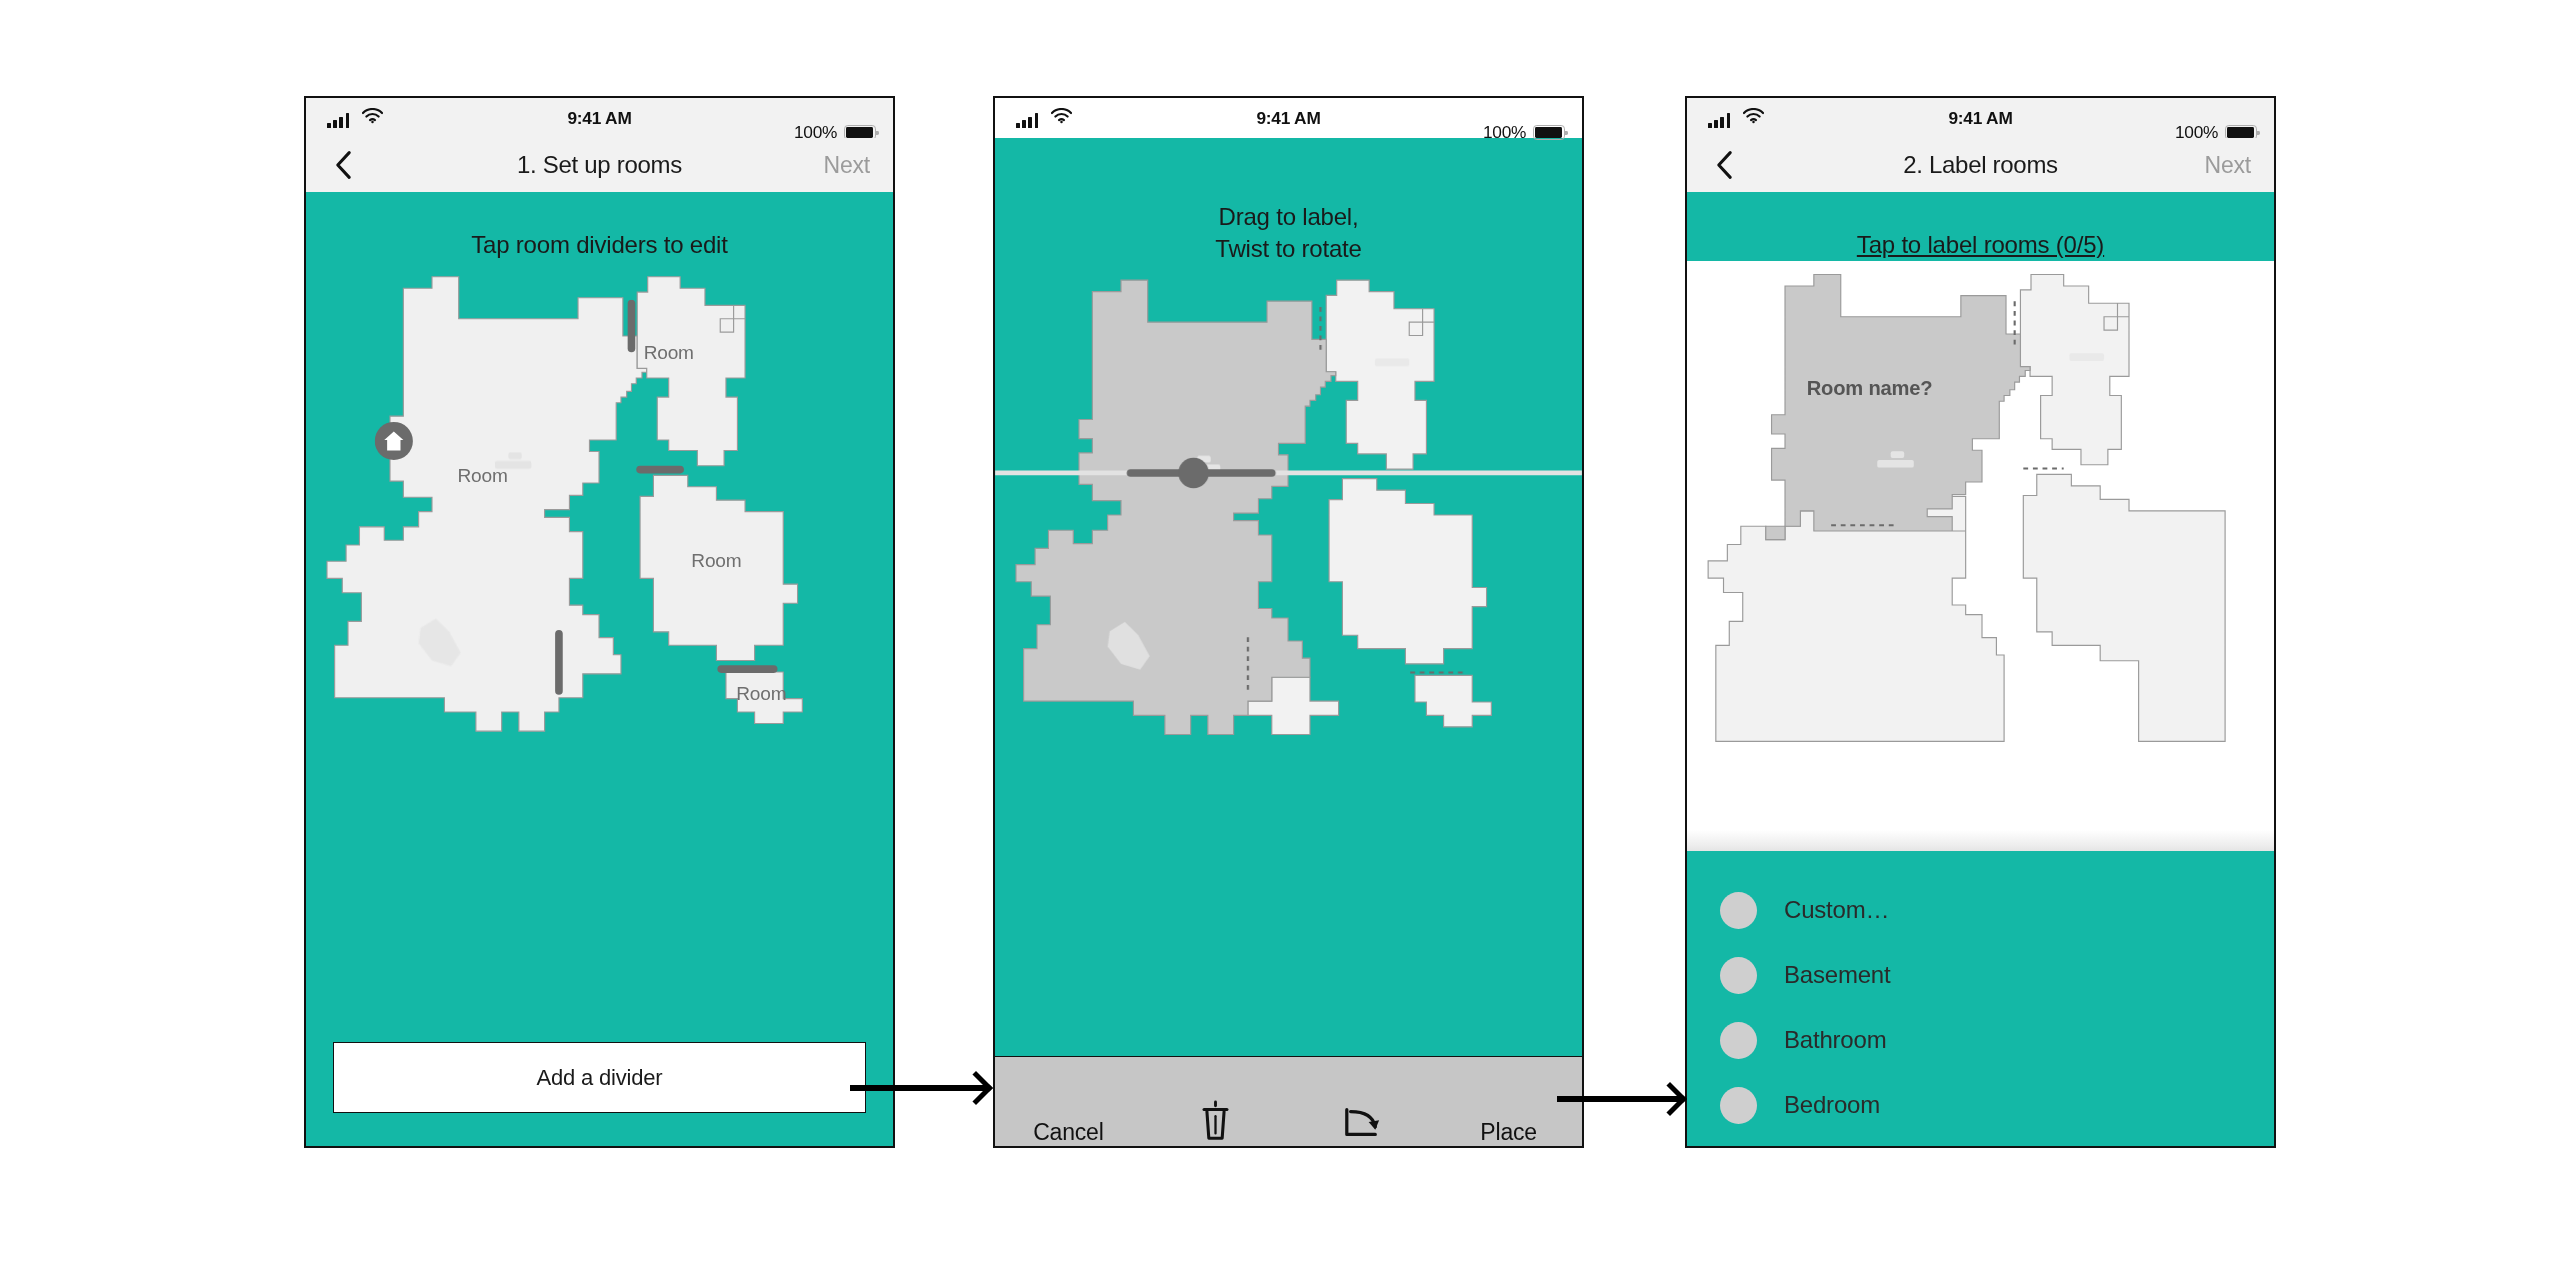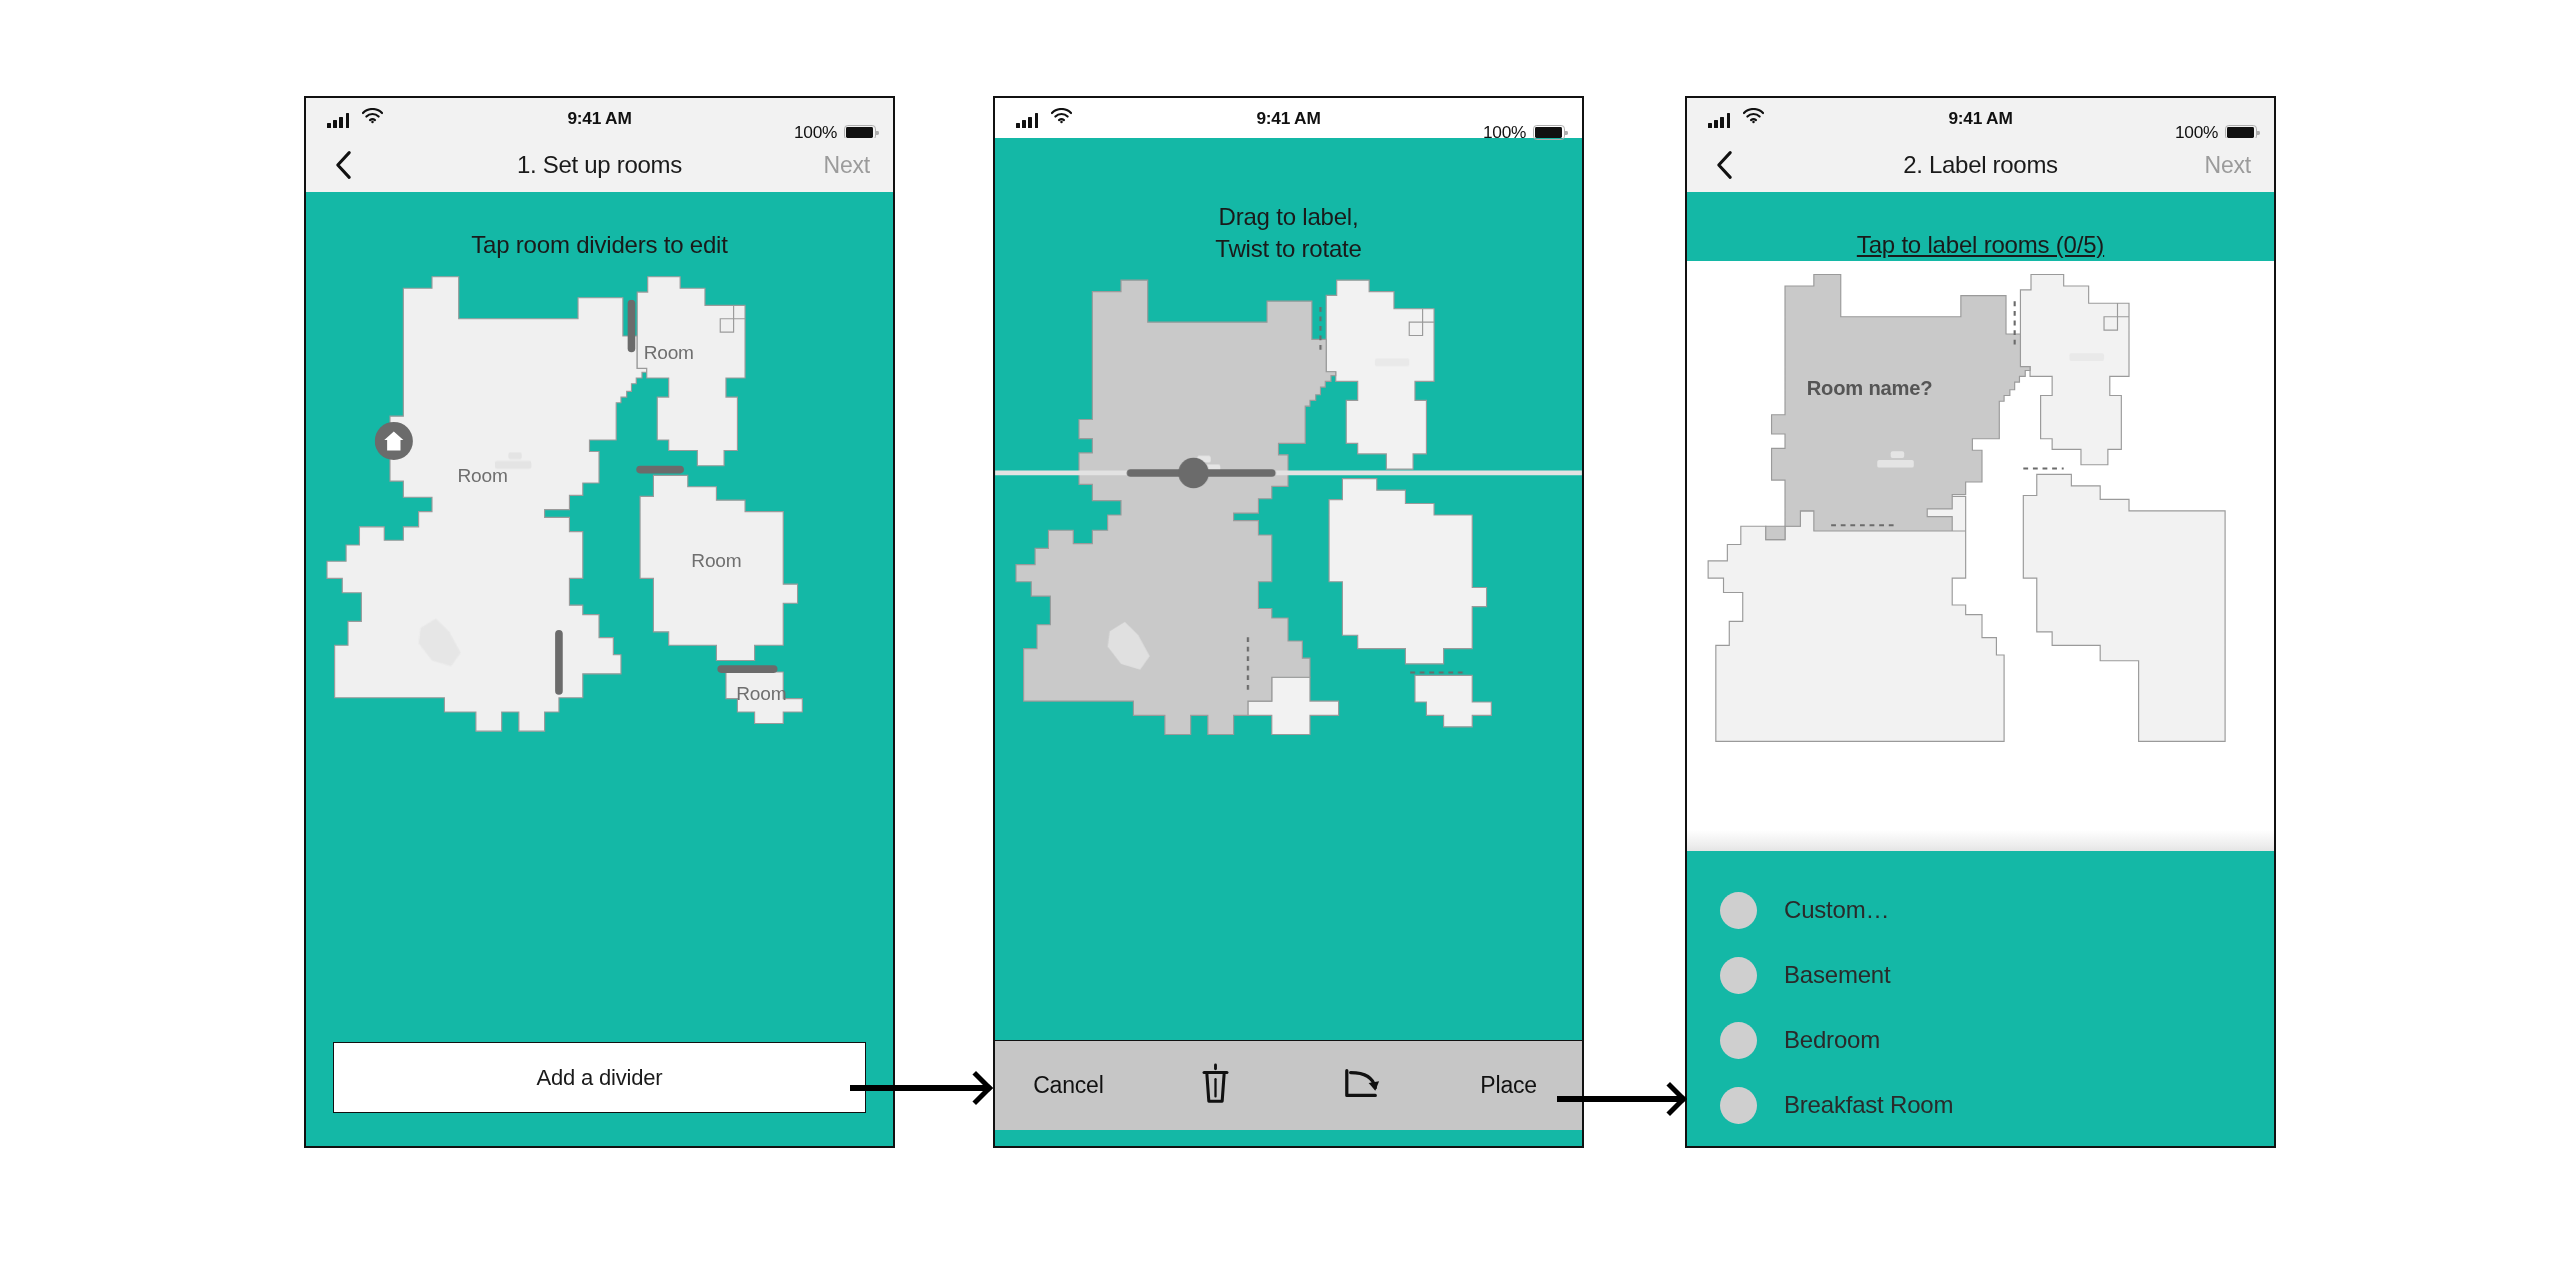--- a/index.html
+++ b/index.html
@@ -85,23 +85,23 @@
   
   .addbtn{
     position:absolute;left:27px;right:27px;bottom:33px;height:71px;
     border:1.9px solid #111;background:#fff;
     display:flex;align-items:center;justify-content:center;
     font-size:22px;color:#1a1a1a;letter-spacing:-0.2px;box-sizing:border-box;
   }
 
   
   .toolbar{
-    position:absolute;left:0;right:0;bottom:16px;height:90px;
+    position:absolute;left:0;right:0;bottom:0;height:90px;
     background:#c6c6c6;border-top:1.9px solid #111;
-    display:flex;align-items:center;box-sizing:border-box;
+    display:flex;align-items:flex-end;box-sizing:border-box;
   }
   .tb-cell{flex:1;display:flex;align-items:center;justify-content:center;}
   .tb-text{font-size:23px;color:#111;letter-spacing:-0.2px;}
 
   
   .maprow{position:relative;height:590px;overflow:hidden;background:#fff;}
   .mapfade{
     position:absolute;left:0;right:0;bottom:0;height:21px;
     background:linear-gradient(to bottom, rgba(242,242,242,0) 0%, rgba(238,238,238,1) 70%, rgba(229,229,229,1) 100%);
   }
@@ -379,20 +379,24 @@
       <div class="roomitem">
         <span class="dot"></span>
         <span class="roomname">Custom…</span>
       </div>
       <div class="roomitem">
         <span class="dot"></span>
         <span class="roomname">Basement</span>
       </div>
       <div class="roomitem">
         <span class="dot"></span>
+        <span class="roomname">Bathroom</span>
+      </div>
+      <div class="roomitem">
+        <span class="dot"></span>
         <span class="roomname">Bedroom</span>
       </div>
       <div class="roomitem">
         <span class="dot"></span>
         <span class="roomname">Breakfast Room</span>
       </div>
 
     </div>
   </div>
 

